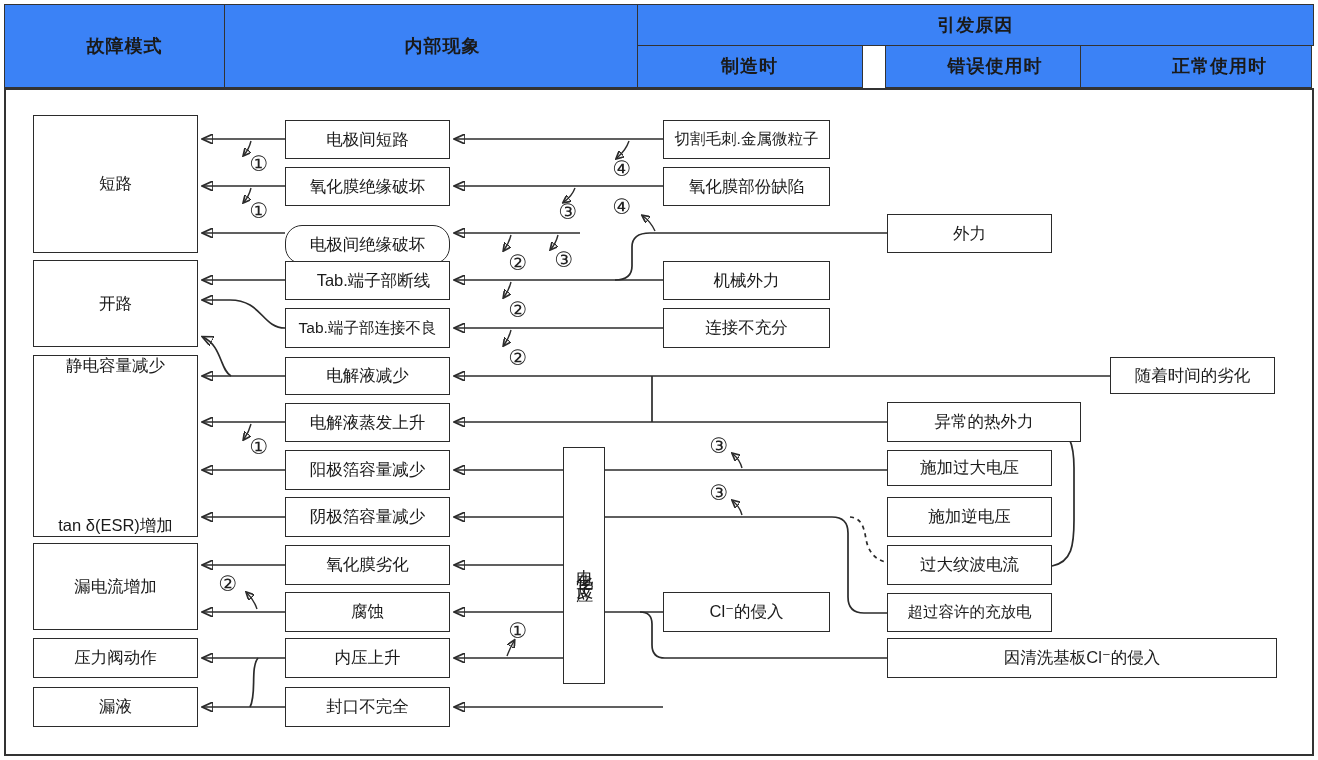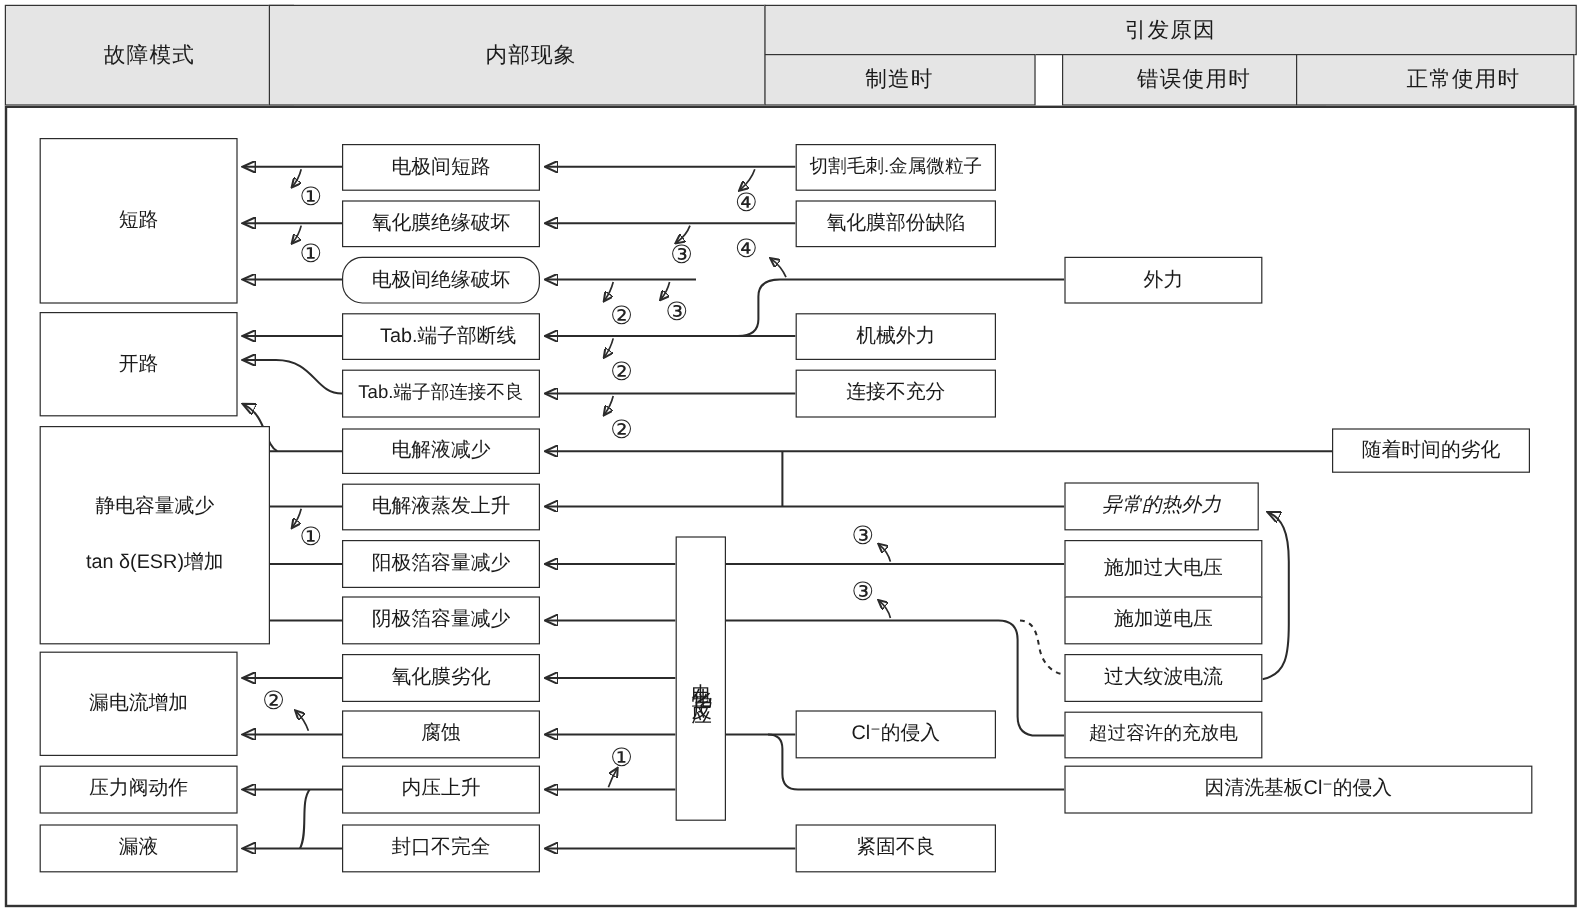--- a/index.html
+++ b/index.html
@@ -1,19 +1,19 @@
 <!DOCTYPE html>
 <html><head>
 <meta charset="utf-8">
 <style>
   html,body{margin:0;padding:0;background:#fff;}
   .stage{position:relative;width:1318px;height:760px;background:#fff;
          font-family:"Liberation Sans","DejaVu Sans",sans-serif;color:#1a1a1a;overflow:hidden;}
-  .cell{position:absolute;background:#e5e5e5;border:1.5px solid #333;box-sizing:border-box;
-        display:flex;align-items:center;justify-content:center;font-size:18px;letter-spacing:1px;}
+  .cell{position:absolute;background:#3b82f6;border:1.5px solid #333;box-sizing:border-box;
+        display:flex;align-items:center;justify-content:center;font-size:18px;letter-spacing:1px;font-weight:bold;}
   .body-frame{position:absolute;left:4px;top:88px;width:1310px;height:668px;
         border:2px solid #333;box-sizing:border-box;background:#fff;}
   .bx{position:absolute;box-sizing:border-box;border:1.6px solid #2b2b2b;background:#fff;
       display:flex;align-items:center;justify-content:center;font-size:16.5px;z-index:2;
       text-align:center;line-height:1.2;}
   .bx.col{flex-direction:column;gap:26px;}
   .vert-text{writing-mode:vertical-rl;text-orientation:upright;letter-spacing:4px;font-size:17px;}
   svg.flow{position:absolute;left:0;top:0;z-index:1;}
   svg.flow path{fill:none;stroke:#2b2b2b;stroke-width:1.7px;}
   svg.flow path.tg{stroke-width:1.4px;}
@@ -126,41 +126,41 @@
     <text x="228" y="584" text-anchor="middle" dominant-baseline="central">②</text>
     <text x="518" y="631" text-anchor="middle" dominant-baseline="central">①</text>
   </svg>
 
   <div class="bx" style="left:33px;top:115px;width:165px;height:138px;">
     <span>短路</span>
   </div>
   <div class="bx" style="left:33px;top:260px;width:165px;height:87px;">
     <span>开路</span>
   </div>
-  <div class="bx col" style="left:33px;top:355px;width:192px;height:182px;">
+  <div class="bx col" style="left:33px;top:355px;width:165px;height:182px;justify-content:space-between;">
     <span>静电容量减少</span>
     <span>tan δ(ESR)增加</span>
   </div>
   <div class="bx" style="left:33px;top:543px;width:165px;height:87px;">
     <span>漏电流增加</span>
   </div>
   <div class="bx" style="left:33px;top:638px;width:165px;height:40px;">
     <span>压力阀动作</span>
   </div>
   <div class="bx" style="left:33px;top:687px;width:165px;height:40px;">
     <span>漏液</span>
   </div>
 
   <div class="bx" style="left:285px;top:120px;width:165px;height:39px;">
     <span>电极间短路</span>
   </div>
   <div class="bx" style="left:285px;top:167px;width:165px;height:39px;">
     <span>氧化膜绝缘破坏</span>
   </div>
-  <div class="bx" style="left:285px;top:214px;width:165px;height:39px;border-radius:17px;">
+  <div class="bx" style="left:285px;top:225px;width:165px;height:39px;border-radius:17px;">
     <span>电极间绝缘破坏</span>
   </div>
   <div class="bx" style="left:285px;top:261px;width:165px;height:39px;padding-left:12px;">
     <span>Tab.端子部断线</span>
   </div>
   <div class="bx" style="left:285px;top:308px;width:165px;height:40px;font-size:15.5px;">
     <span>Tab.端子部连接不良</span>
   </div>
   <div class="bx" style="left:285px;top:357px;width:165px;height:38px;">
     <span>电解液减少</span>
@@ -199,31 +199,28 @@
   </div>
   <div class="bx" style="left:663px;top:261px;width:167px;height:39px;">
     <span>机械外力</span>
   </div>
   <div class="bx" style="left:663px;top:308px;width:167px;height:40px;">
     <span>连接不充分</span>
   </div>
   <div class="bx" style="left:663px;top:592px;width:167px;height:40px;">
     <span>Cl⁻的侵入</span>
   </div>
-  <div class="bx" style="left:663px;top:687px;width:167px;height:40px;">
-    <span>紧固不良</span>
-  </div>
 
   <div class="bx" style="left:887px;top:214px;width:165px;height:39px;">
     <span>外力</span>
   </div>
-  <div class="bx" style="left:887px;top:402px;width:162px;height:40px;font-style:italic;">
+  <div class="bx" style="left:887px;top:402px;width:194px;height:40px;">
     <span>异常的热外力</span>
   </div>
-  <div class="bx" style="left:887px;top:450px;width:165px;height:48px;">
+  <div class="bx" style="left:887px;top:450px;width:165px;height:36px;">
     <span>施加过大电压</span>
   </div>
   <div class="bx" style="left:887px;top:497px;width:165px;height:40px;">
     <span>施加逆电压</span>
   </div>
   <div class="bx" style="left:887px;top:545px;width:165px;height:40px;">
     <span>过大纹波电流</span>
   </div>
   <div class="bx" style="left:887px;top:593px;width:165px;height:39px;font-size:15.5px;">
     <span>超过容许的充放电</span>

